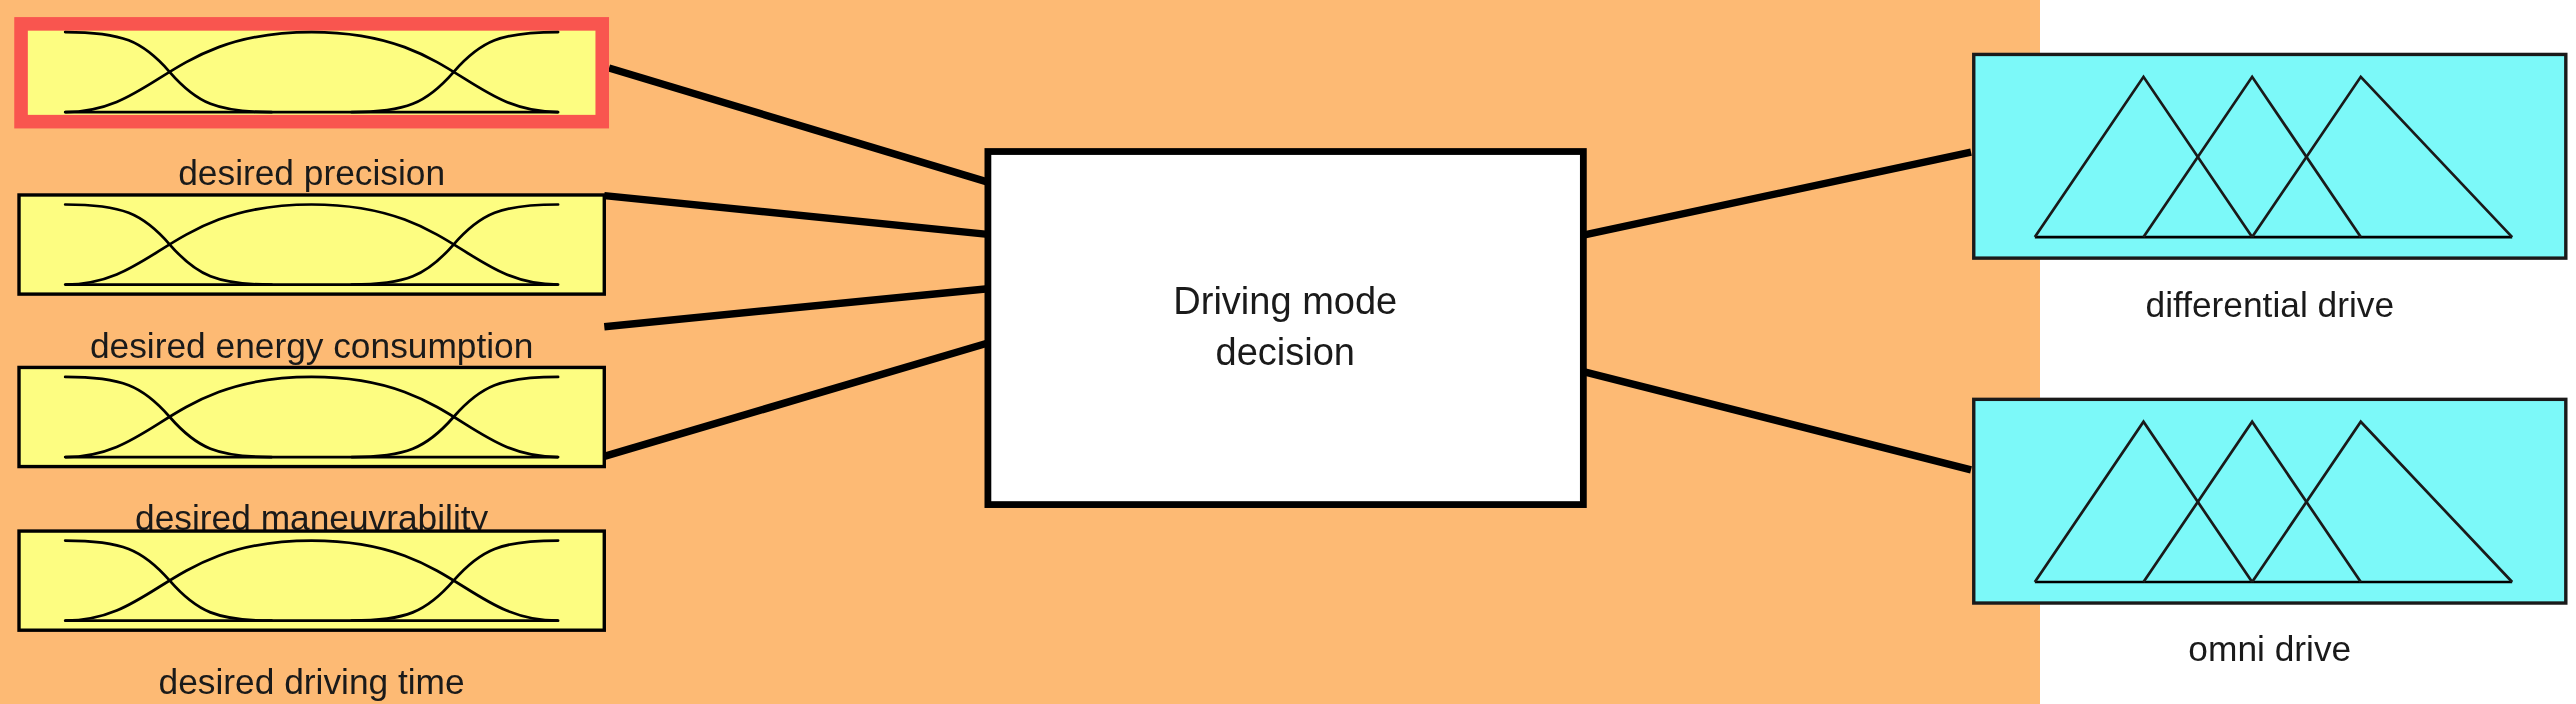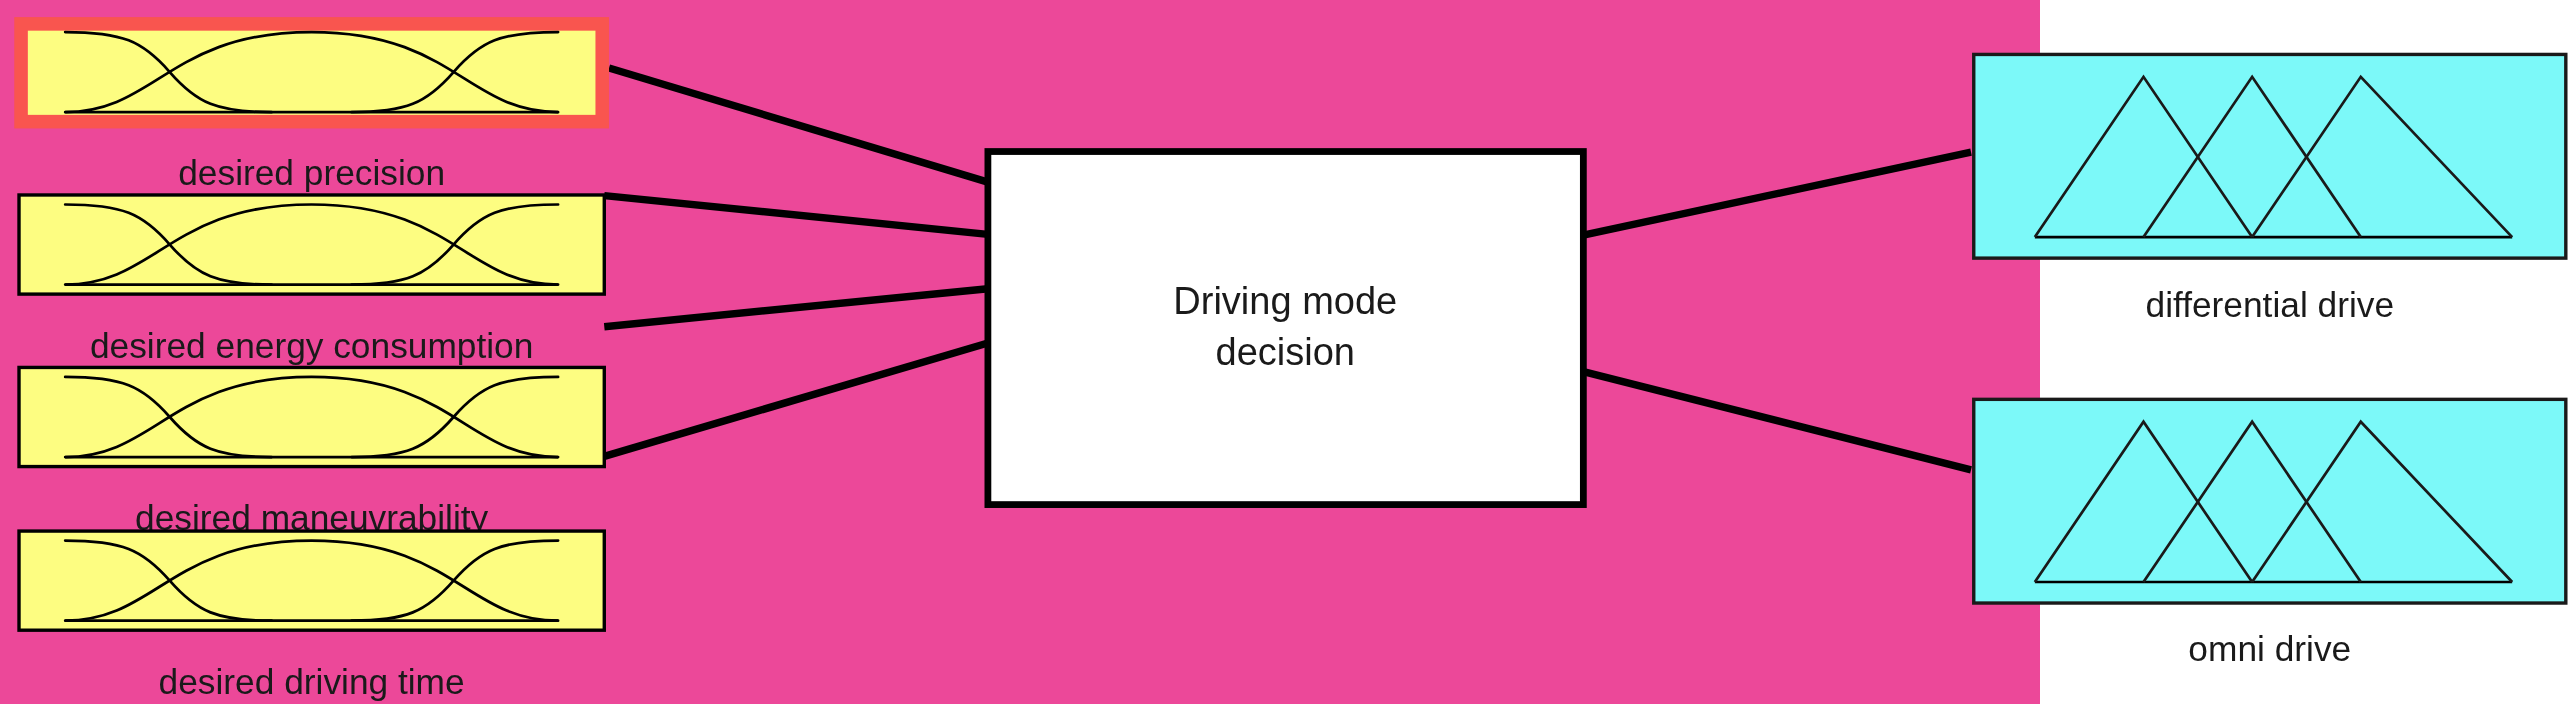--- a/index.html
+++ b/index.html
@@ -11,21 +11,21 @@
   body {
     width: 2576px;
     height: 705px;
     overflow: hidden;
     font-family: "Liberation Sans", sans-serif;
   }
   #diagram-root {
     position: relative;
     width: 2040px;
     height: 705px;
-    background: #ec4899;
+    background: #fdba74;
   }
   svg.diagram {
     display: block;
     width: 2576px;
     height: 705px;
   }
   .box-label {
     font-family: "Liberation Sans", sans-serif;
     font-size: 52px;
     fill: #1a1a1a;

